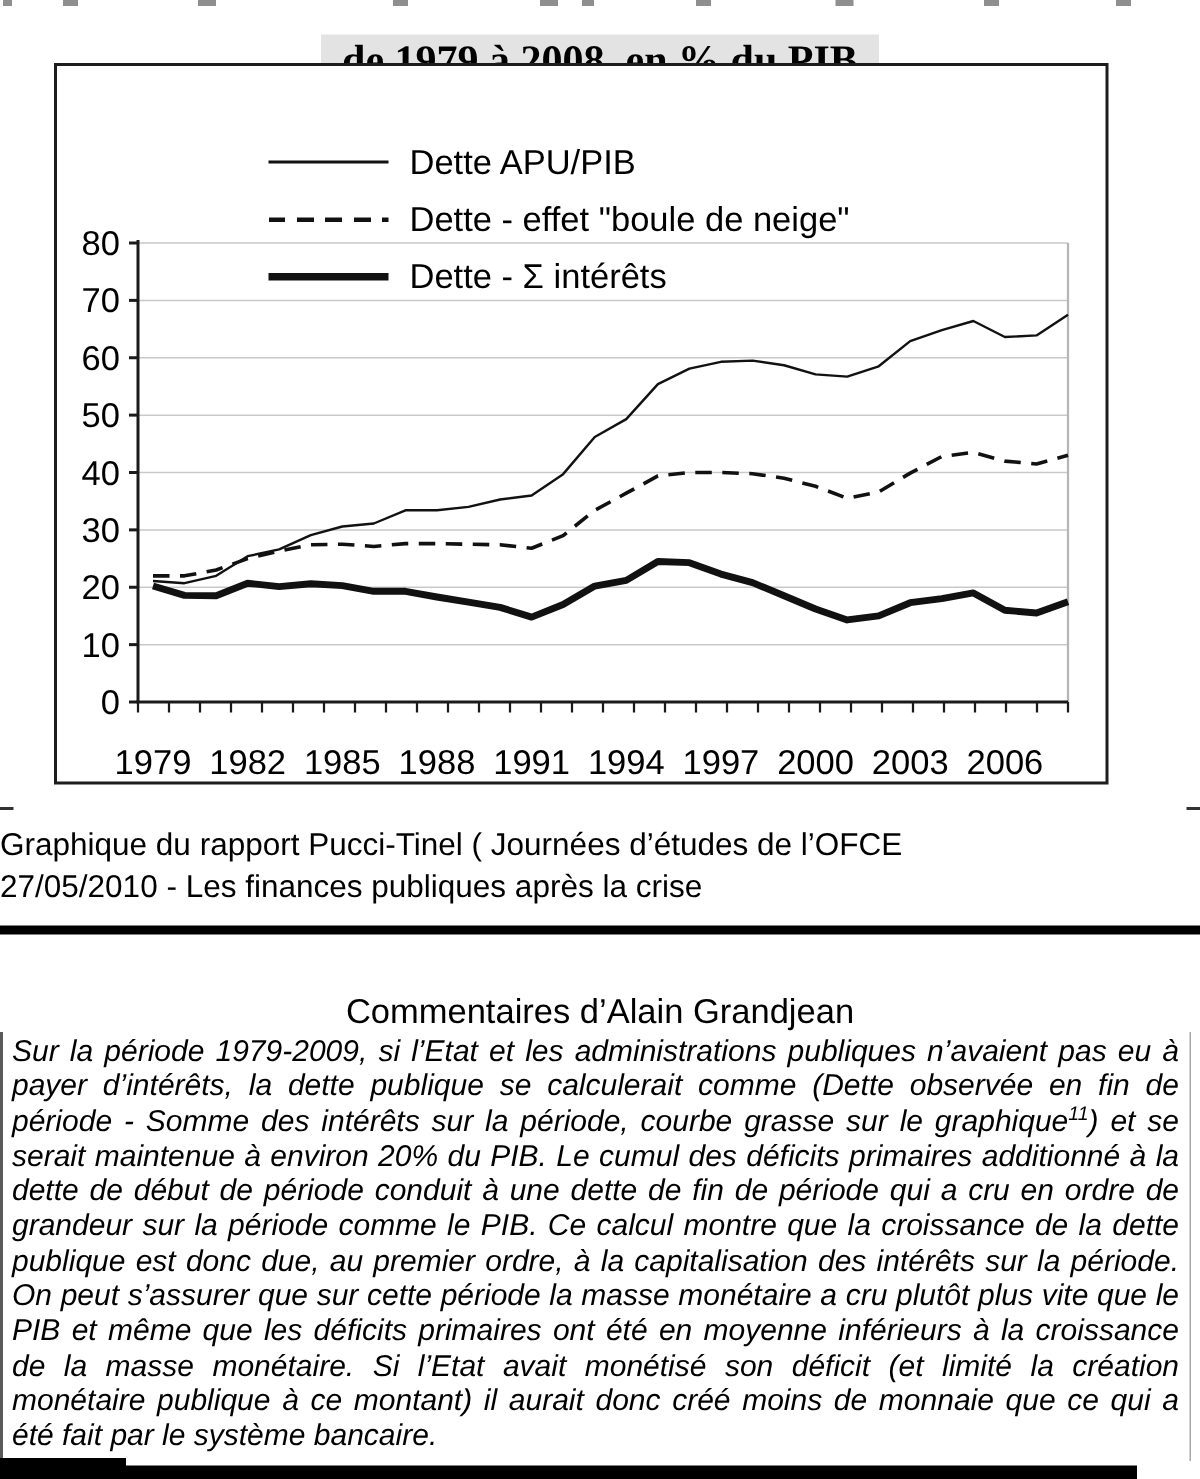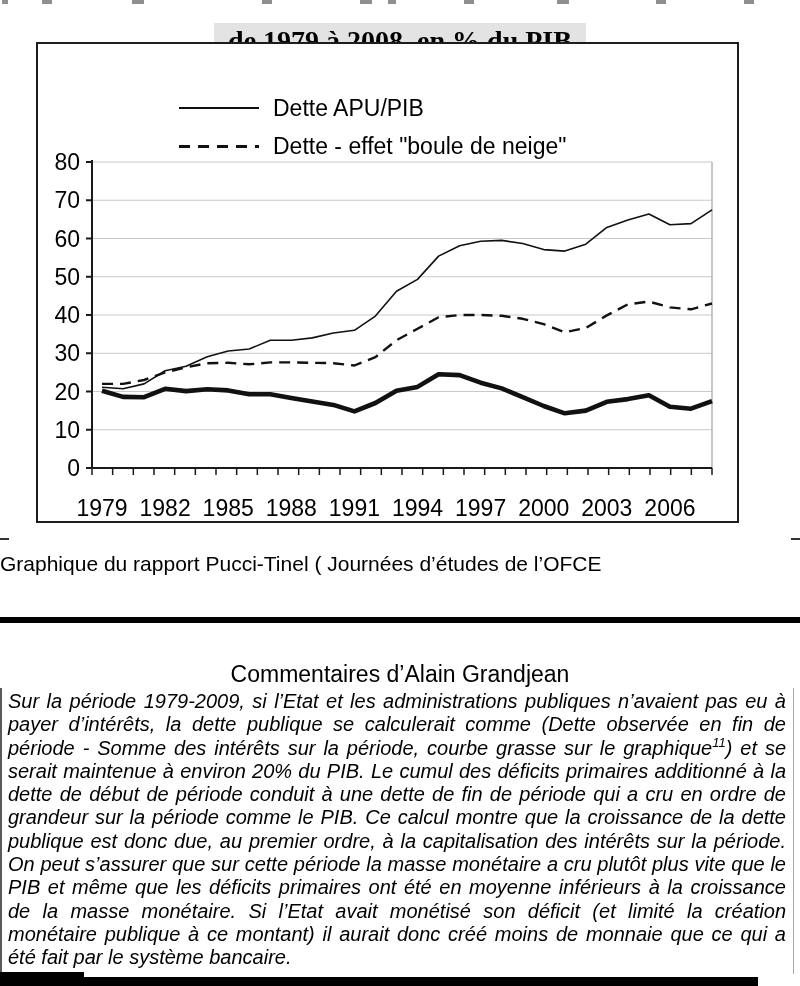--- a/index.html
+++ b/index.html
@@ -57,20 +57,24 @@
 
   <div id="chart-box">
     <div id="legend">
       <div class="lrow">
         <span class="lsample ls-thin"></span>
         <span class="llabel">Dette APU/PIB</span>
       </div>
       <div class="lrow">
         <span class="lsample ls-dashed"></span>
         <span class="llabel">Dette - effet "boule de neige"</span>
+      </div>
+      <div class="lrow">
+        <span class="lsample ls-thick"></span>
+        <span class="llabel">Dette - Σ intérêts</span>
       </div>
     </div>
     <svg id="plot" width="699" height="477" viewBox="0 0 699 477">
         <line x1="54" y1="385.75" x2="674" y2="385.75" stroke="#c9c9c9" stroke-width="1"></line>
         <line x1="54" y1="347.5" x2="674" y2="347.5" stroke="#c9c9c9" stroke-width="1"></line>
         <line x1="54" y1="309.25" x2="674" y2="309.25" stroke="#c9c9c9" stroke-width="1"></line>
         <line x1="54" y1="271" x2="674" y2="271" stroke="#c9c9c9" stroke-width="1"></line>
         <line x1="54" y1="232.75" x2="674" y2="232.75" stroke="#c9c9c9" stroke-width="1"></line>
         <line x1="54" y1="194.5" x2="674" y2="194.5" stroke="#c9c9c9" stroke-width="1"></line>
         <line x1="54" y1="156.25" x2="674" y2="156.25" stroke="#c9c9c9" stroke-width="1"></line>
@@ -141,20 +145,21 @@
         <polyline points="64.0,339.9 85.0,339.9 106.1,336.0 127.1,328.4 148.1,323.4 169.2,319.2 190.2,318.8 211.2,320.3 232.3,318.4 253.3,318.4 274.3,318.8 295.4,319.2 316.4,321.5 337.4,313.1 358.5,296.2 379.5,284.8 400.6,273.3 421.6,271.0 442.6,271.0 463.7,271.8 484.7,274.8 505.7,280.2 526.8,288.2 547.8,284.0 568.8,271.4 589.9,260.3 610.9,257.6 631.9,263.4 653.0,265.3 674.0,259.5" fill="none" stroke="#111111" stroke-linejoin="round" stroke-linecap="butt" stroke-width="2.4" stroke-dasharray="11,7"></polyline>
         <polyline points="64.0,346.7 85.0,352.9 106.1,353.2 127.1,344.8 148.1,347.1 169.2,345.2 190.2,346.4 211.2,350.2 232.3,350.2 253.3,354.0 274.3,357.4 295.4,360.9 316.4,367.4 337.4,359.0 358.5,346.7 379.5,342.9 400.6,330.3 421.6,331.1 442.6,338.7 463.7,344.4 484.7,353.2 505.7,362.0 526.8,369.3 547.8,366.6 568.8,357.8 589.9,355.1 610.9,351.3 631.9,362.8 653.0,364.7 674.0,357.1" fill="none" stroke="#111111" stroke-linejoin="round" stroke-linecap="butt" stroke-width="4.6"></polyline>
       </svg>
   </div>
 
   <div class="rule-thin-mark" style="left:0;top:538px;width:9px;"></div>
   <div class="rule-thin-mark" style="left:791px;top:538px;width:9px;"></div>
 
   <div id="caption">
     <div>Graphique du rapport Pucci-Tinel ( Journées d’études de l’OFCE</div>
+    <div>27/05/2010 - Les finances publiques après la crise</div>
   </div>
 
   <div id="thick-rule"></div>
 
   <div id="comments-heading">Commentaires d’Alain Grandjean</div>
 
   <div id="para-left-border"></div>
   <div id="para-right-border"></div>
 
   <div id="paragraph"><span>Sur la période 1979-2009, si l’Etat et les administrations publiques n’avaient pas eu à payer d’intérêts, la dette publique se calculerait comme (Dette observée en fin de période - Somme des intérêts sur la période, courbe grasse sur le graphique</span><sup>11</sup><span>)  et se serait maintenue à environ 20% du PIB. Le cumul des déficits primaires  additionné à la dette de début de période conduit  à une dette de fin de période qui a cru en ordre de grandeur sur la période comme le PIB. Ce calcul montre que la croissance de la dette publique est donc due, au premier ordre,  à la capitalisation des intérêts sur la période. On peut s’assurer que sur cette période la masse monétaire a cru plutôt plus vite que le PIB et même que les déficits primaires ont été en moyenne inférieurs à la croissance de la masse monétaire. Si l’Etat avait monétisé son déficit (et limité la création monétaire publique à ce montant) il aurait donc créé moins de monnaie que ce qui a été fait par le système bancaire.</span></div>

